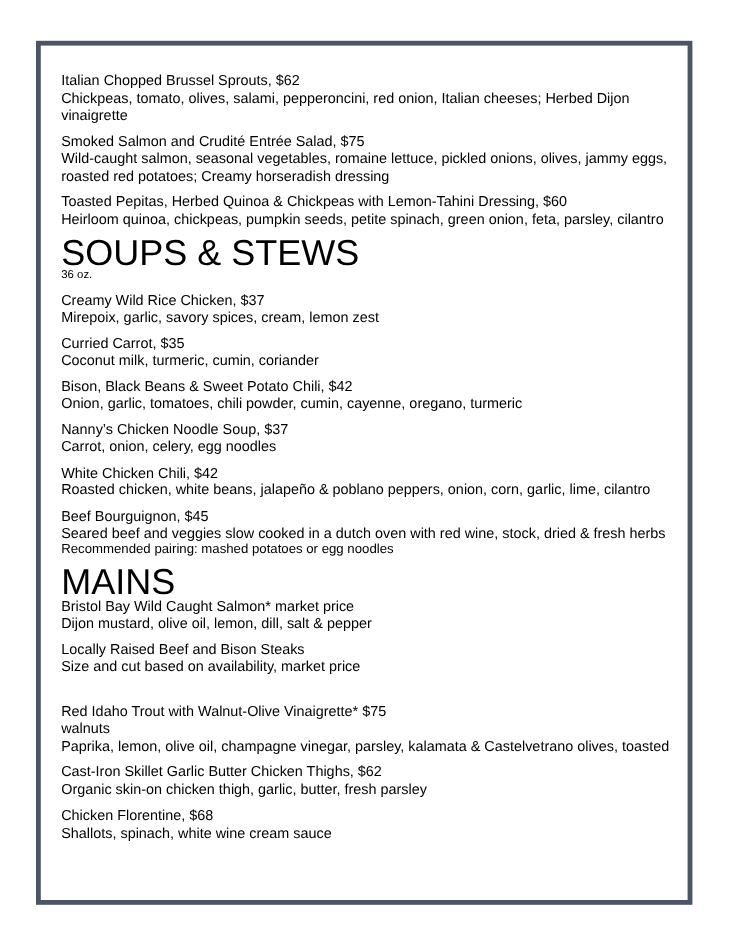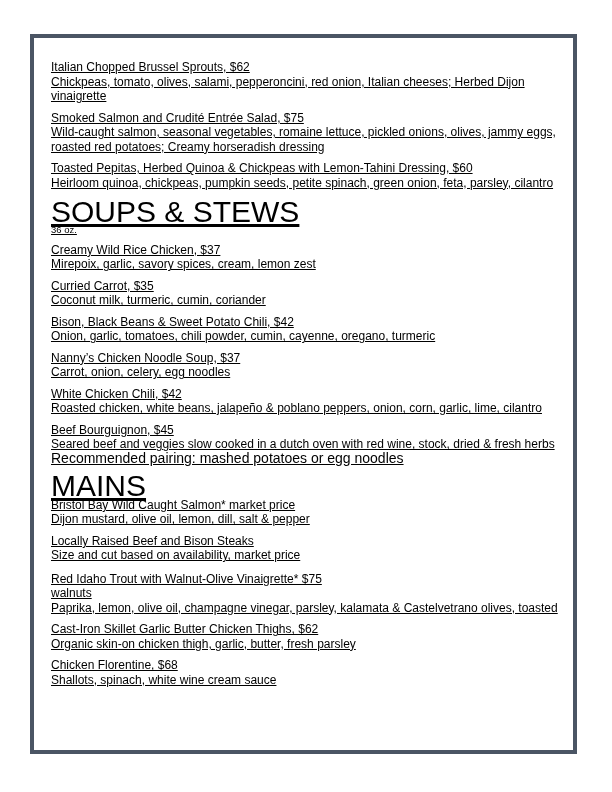--- a/index.html
+++ b/index.html
@@ -26,43 +26,43 @@
     width: 547px;
     height: 720px;
     border: 4px solid #4b5564;
     box-sizing: border-box;
     background: #ffffff;
     overflow: hidden;
   }
   .content {
     padding: 22px 8px 0 17px;
   }
-  .menu-section { margin: 0; text-decoration: underline; }
+  .menu-section { margin: 0; }
   .section-heading {
     font-size: 30px;
     line-height: 24px;
     font-weight: 400;
     margin-top: 10px;
     white-space: nowrap;
   }
   .section-subtitles { margin-bottom: 7px; }
   .section-subtitle {
     font-size: 9.5px;
     line-height: 11.9px;
     white-space: nowrap;
   }
   .menu-item { margin-bottom: 7px; }
-  .menu-item.gap-before { margin-top: 9px; }
+  .menu-item.gap-before { margin-top: 23px; }
   .item-name, .desc-line {
     font-size: 12px;
     line-height: 14.5px;
     white-space: nowrap;
   }
   .item-note {
-    font-size: 14px;
+    font-size: 11px;
     line-height: 12px;
     white-space: nowrap;
   }
 </style>
 </head>
 <body>
 
 <div class="page">
   <div class="frame" style="border-color: rgb(75, 85, 100);">
     <div class="content" id="menu-content">

